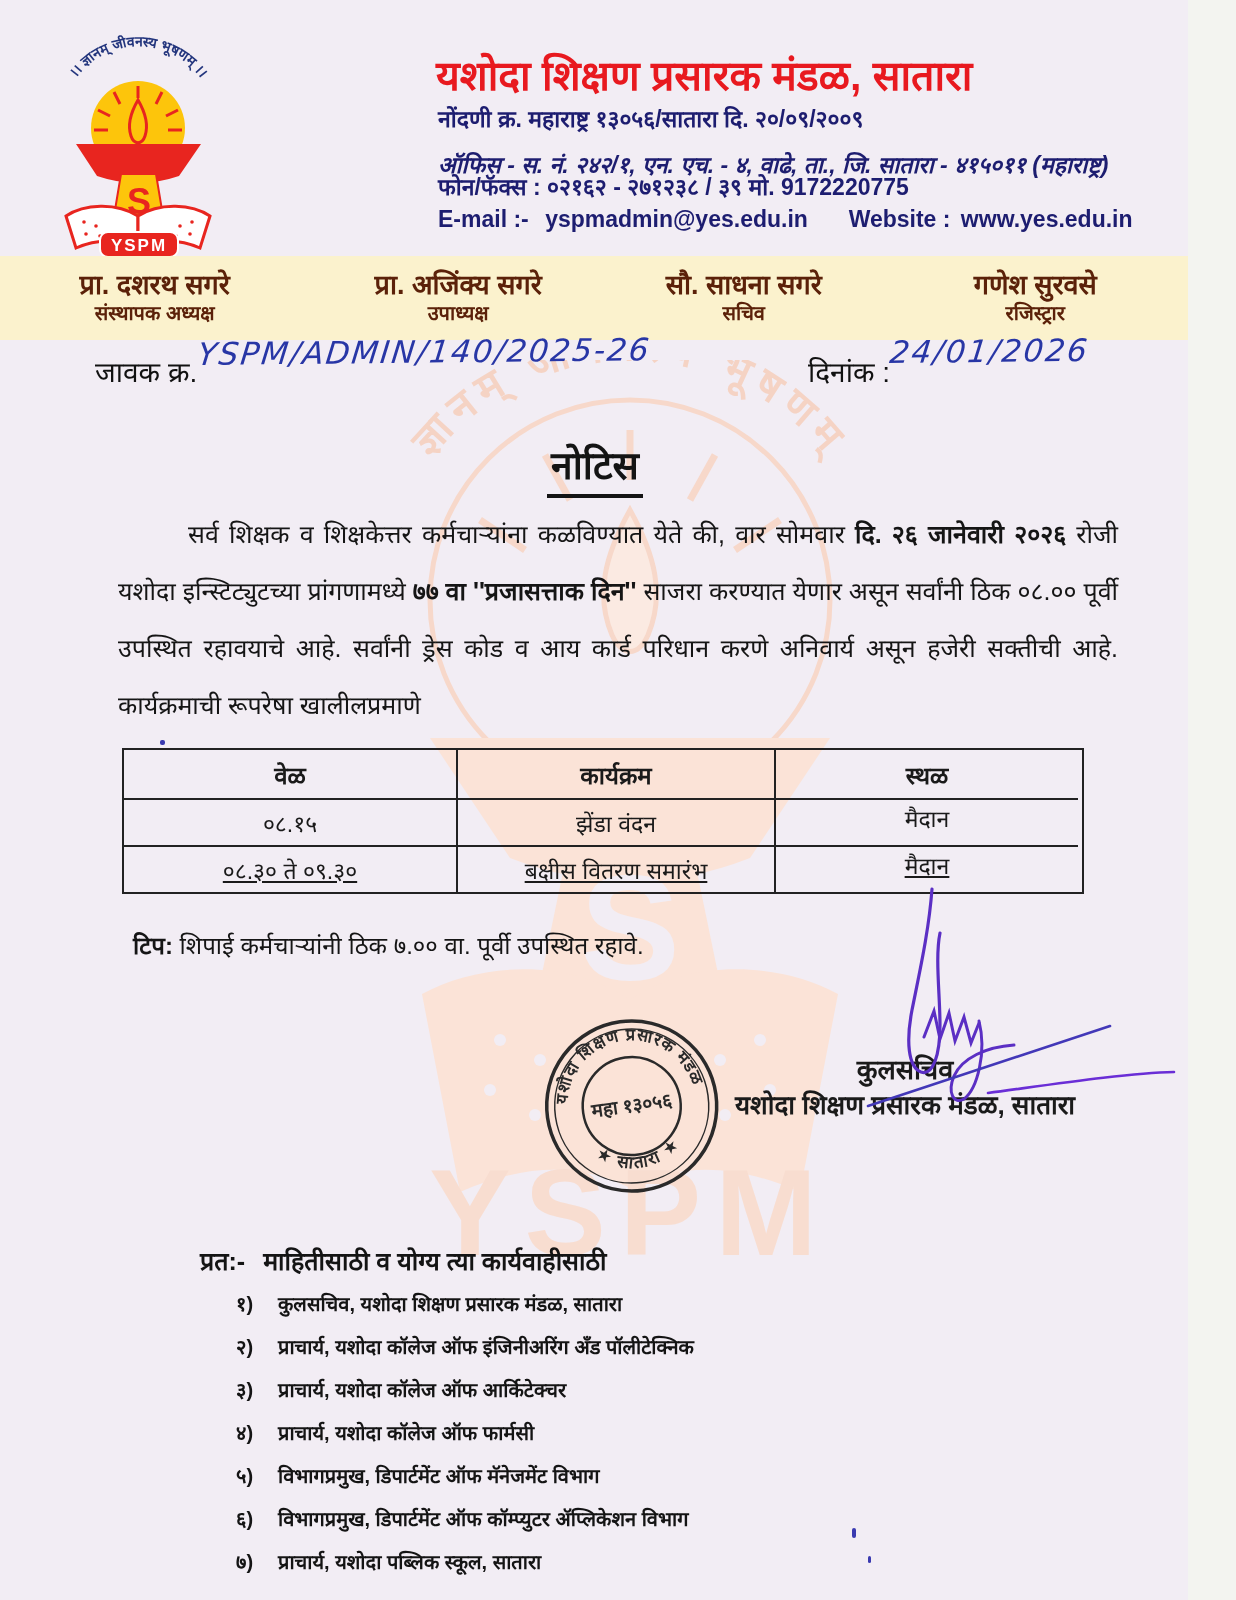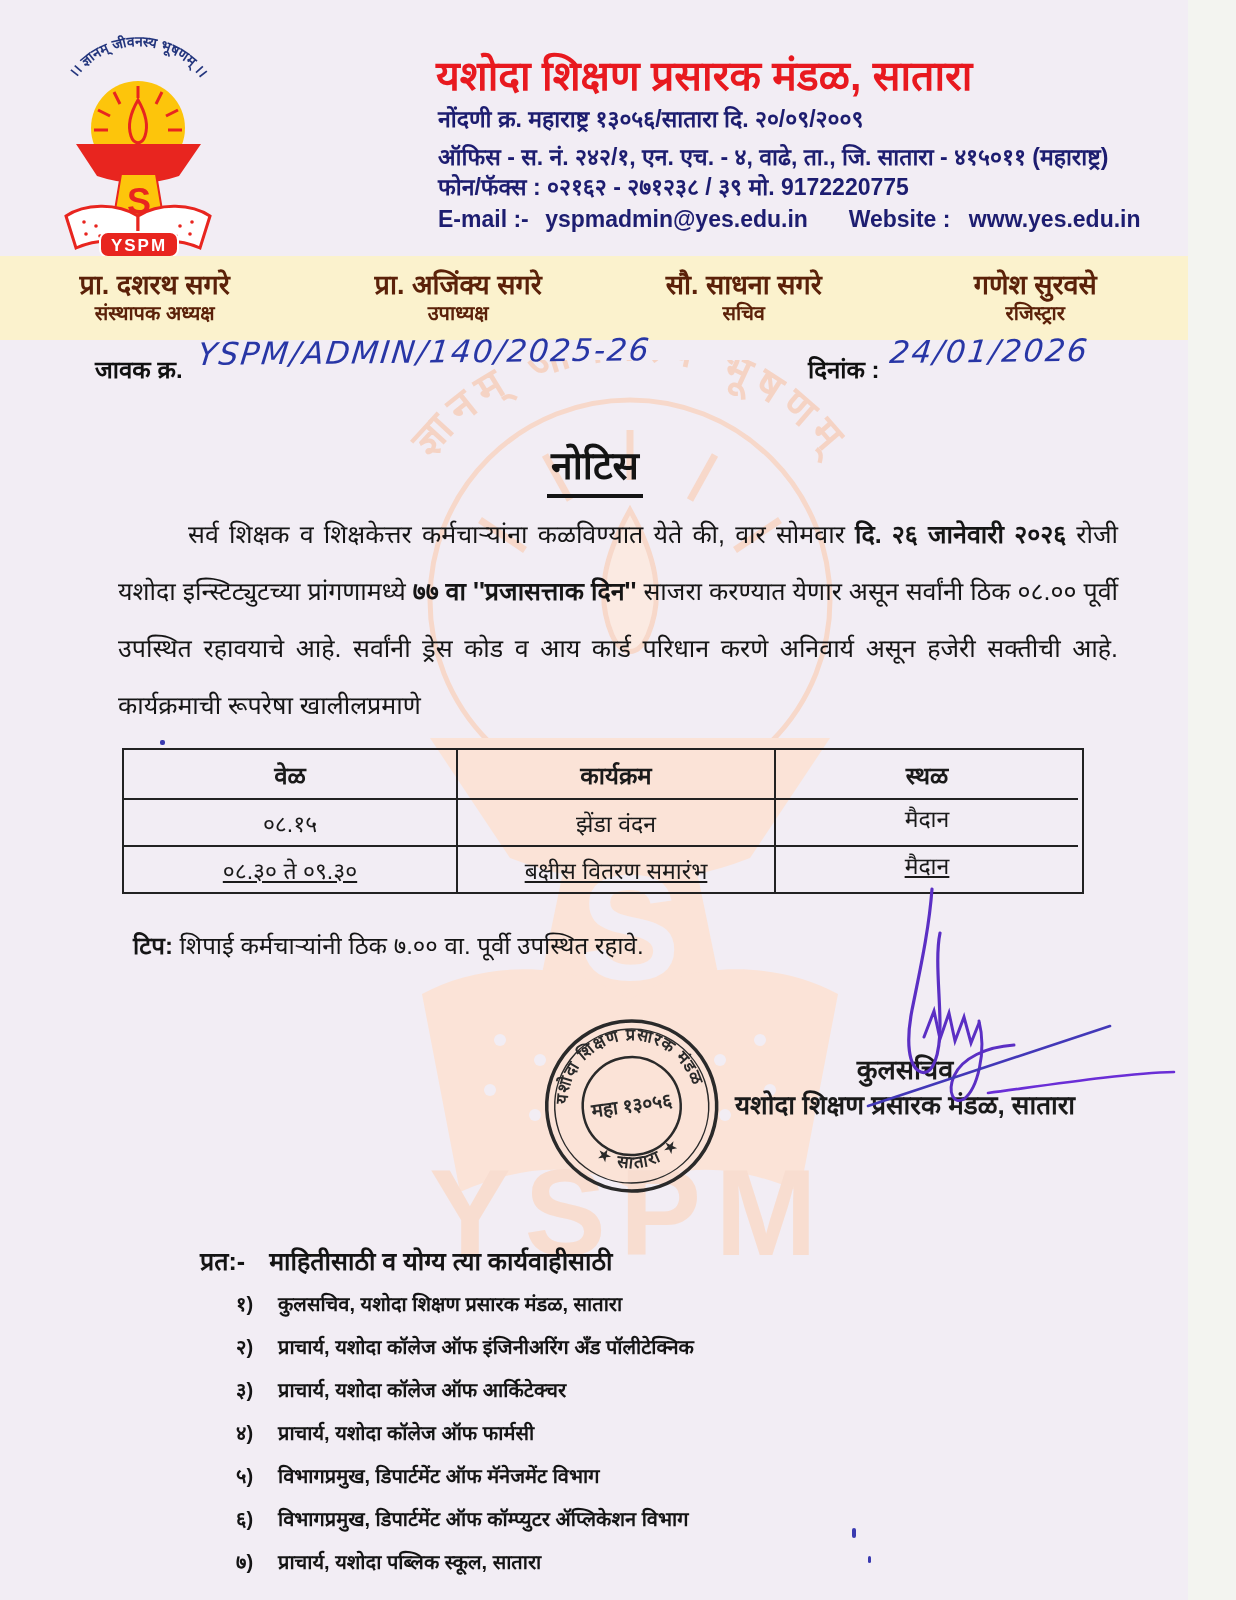--- a/index.html
+++ b/index.html
@@ -6,30 +6,30 @@
   .page{
     position:relative; width:1236px; height:1600px; overflow:hidden;
     background:#f2edf4;
     font-family:"Liberation Sans","DejaVu Sans",sans-serif;
     color:#1a1a1a;
   }
   .abs{position:absolute;}
   
   .org-title{left:436px; top:46px; font-size:41px; font-weight:bold; color:#e8191f; white-space:nowrap; z-index:2;}
   .contact{left:438px; font-size:23px; font-weight:bold; color:#1d1d70; white-space:nowrap; z-index:2;}
-  .c1{top:102px;} .c2{top:140px;} .c3{top:170px;} .c4{top:206px;}
+  .c1{top:102px;} .c2{top:148px;font-style:italic;} .c3{top:170px;} .c4{top:206px;}
   .contact .gap{display:inline-block; width:28px;}
   
   .officials{left:0; top:256px; width:1190px; height:84px; background:#fbf2cd;
     display:grid; grid-template-columns:26% 25% 23% 26%; z-index:2;}
   .official{display:flex; flex-direction:column; align-items:center; justify-content:center; color:#5b2109;}
   .official .nm{font-size:27px; font-weight:bold; line-height:30px;}
   .official .rl{font-size:20px; font-weight:bold; line-height:26px;}
   
-  .ref-label{font-size:24px; font-weight:bold; color:#111; z-index:2;}
+  .ref-label{font-size:28px; font-weight:normal; color:#111; z-index:2;}
   .handwrite{font-size:31px; color:#2836a6; font-style:italic; letter-spacing:2px;
     transform:skewX(-7deg) rotate(-0.6deg); transform-origin:left bottom; white-space:nowrap; z-index:2;
     font-family:"DejaVu Sans",sans-serif;}
   
   .notice-title{left:0; top:437px; width:1190px; text-align:center; z-index:2;}
   .notice-title span{display:inline-block; font-size:39px; font-weight:bold; color:#141414;
     border-bottom:4px solid #141414; padding:0 4px 4px;}
   .body-par{left:118px; top:506px; width:1000px; font-size:25px; line-height:57px;
     text-align:justify; text-indent:70px; color:#151515; z-index:2;}
   .body-par b{font-weight:bold;}
@@ -42,21 +42,21 @@
   .cell.r-last{border-bottom:none;text-decoration:underline;}
   .cell.loc{align-items:flex-start; padding-top:2px;}
   
   .note-line{left:133px; top:928px; font-size:24px; color:#151515; z-index:2; white-space:nowrap;}
   .note-line b{font-weight:bold;}
   .sign-block{left:695px; top:1052px; width:420px; text-align:center; z-index:2;}
   .sign-block .desig{font-size:27px; font-weight:bold; line-height:36px;}
   .sign-block .org{font-size:26px; font-weight:bold; line-height:34px; white-space:nowrap;}
   
   .dist-head{left:200px; top:1243px; font-size:25px; font-weight:bold; color:#141414; z-index:2; white-space:nowrap;}
-  .dist-head .lbl{margin-right:24px;}
+  .dist-head .lbl{margin-right:18px;}
   .dist-item{left:236px; font-size:20px; font-weight:600; color:#141414; z-index:2; white-space:nowrap;}
   .dist-item .no{display:inline-block; width:42px;}
   
   .scan-edge{left:1188px; top:0; width:48px; height:1600px; background:#f3f4f0; z-index:4;}
   .speck{background:#3a3ab0; border-radius:2px; z-index:3;}
   svg text{font-family:"Liberation Sans","DejaVu Sans",sans-serif;}
 </style>
 </head>
 <body>
 
@@ -135,21 +135,21 @@
 
   <div class="abs org-title">यशोदा शिक्षण प्रसारक मंडळ, सातारा</div>
   <div class="abs contact c1">नोंदणी क्र. महाराष्ट्र १३०५६/सातारा  दि. २०/०९/२००९</div>
   <div class="abs contact c2">ऑफिस - स. नं. २४२/१, एन. एच. - ४, वाढे, ता., जि. सातारा - ४१५०११ (महाराष्ट्र)</div>
   <div class="abs contact c3">फोन/फॅक्स : ०२१६२ - २७१२३८ / ३९ मो. 9172220775</div>
   <div class="abs contact c4">
     <span>E-mail :-</span>
     <span style="margin-left:10px;">yspmadmin@yes.edu.in</span>
     <span class="gap"></span>
     <span>Website :</span>
-    <span style="margin-left:12px;">www.yes.edu.in</span>
+    <span style="margin-left:4px;">www.yes.edu.in</span>
   </div>
 
   <div class="abs officials">
     <div class="official">
       <span class="nm">प्रा. दशरथ सगरे</span>
       <span class="rl">संस्थापक अध्यक्ष</span>
     </div>
     <div class="official">
       <span class="nm">प्रा. अजिंक्य सगरे</span>
       <span class="rl">उपाध्यक्ष</span>

